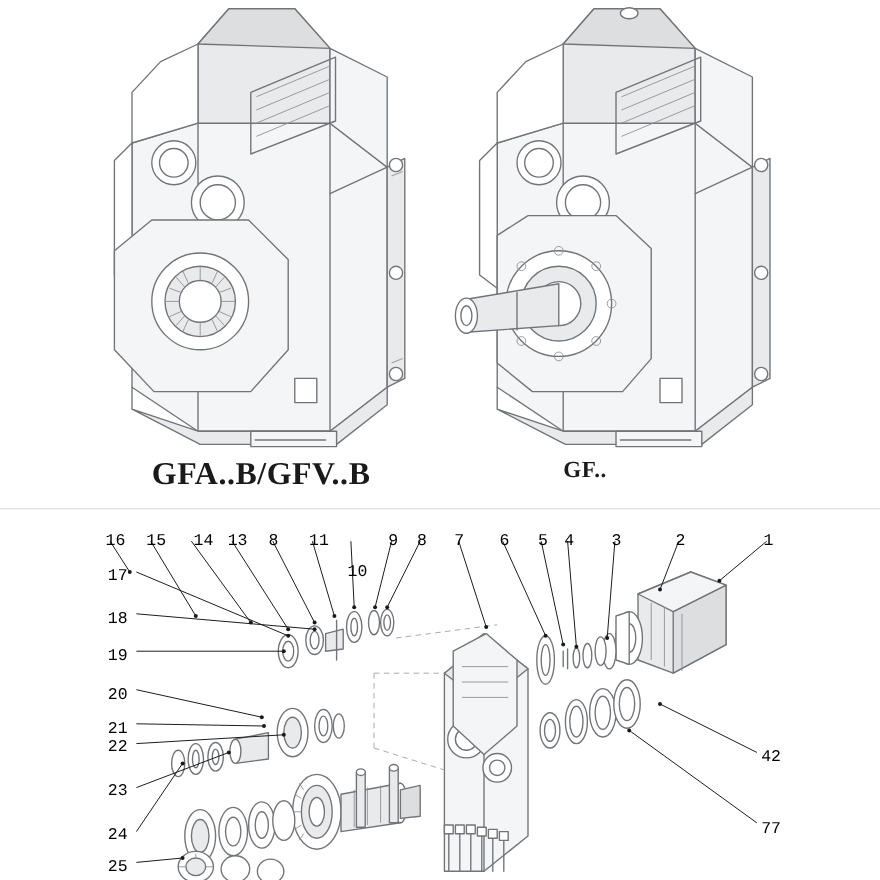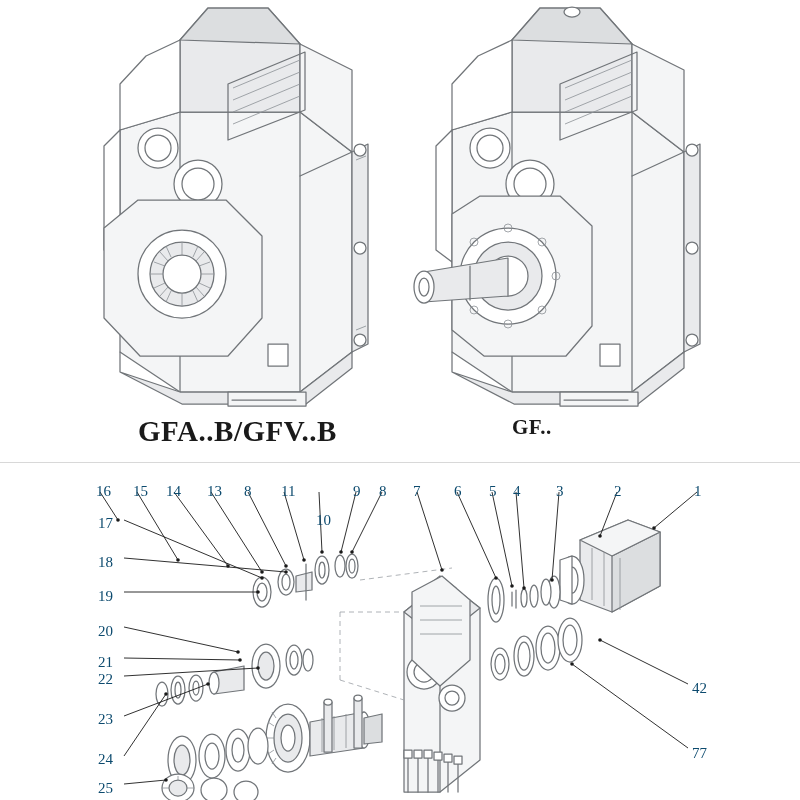--- a/index.html
+++ b/index.html
@@ -41,23 +41,23 @@
     letter-spacing: 0.5px;
   }
   .caption-b {
     left: 512px;
     top: 415px;
     font-size: 21px;
     letter-spacing: 0.5px;
   }
   .callout {
     position: absolute;
-    font-family: Liberation Serif, serif;
+    font-family: Liberation Mono, monospace;
     font-size: 15px;
-    color: #0c4a6e;
+    color: #000000;
     white-space: nowrap;
   }
   .divider {
     position: absolute;
     left: 0;
     top: 462px;
     width: 800px;
     height: 1px;
     background: #d8d8d8;
   }
@@ -388,21 +388,21 @@
   </svg>
 
   <div class="divider"></div>
 
   <div class="caption caption-a">GFA..B/GFV..B</div>
   <div class="caption caption-b">GF..</div>
 
   <div id="callout-layer">
       <div class="callout" style="left: 96px; top: 483px;">16</div>
       <div class="callout" style="left: 133px; top: 483px;">15</div>
-      <div class="callout" style="left: 166px; top: 483px;">14</div>
+      <div class="callout" style="left: 176px; top: 483px;">14</div>
       <div class="callout" style="left: 207px; top: 483px;">13</div>
       <div class="callout" style="left: 244px; top: 483px;">8</div>
       <div class="callout" style="left: 281px; top: 483px;">11</div>
       <div class="callout" style="left: 316px; top: 512px; text-align: center;">10</div>
       <div class="callout" style="left: 353px; top: 483px;">9</div>
       <div class="callout" style="left: 379px; top: 483px;">8</div>
       <div class="callout" style="left: 413px; top: 483px;">7</div>
       <div class="callout" style="left: 454px; top: 483px;">6</div>
       <div class="callout" style="left: 489px; top: 483px;">5</div>
       <div class="callout" style="left: 513px; top: 483px;">4</div>

